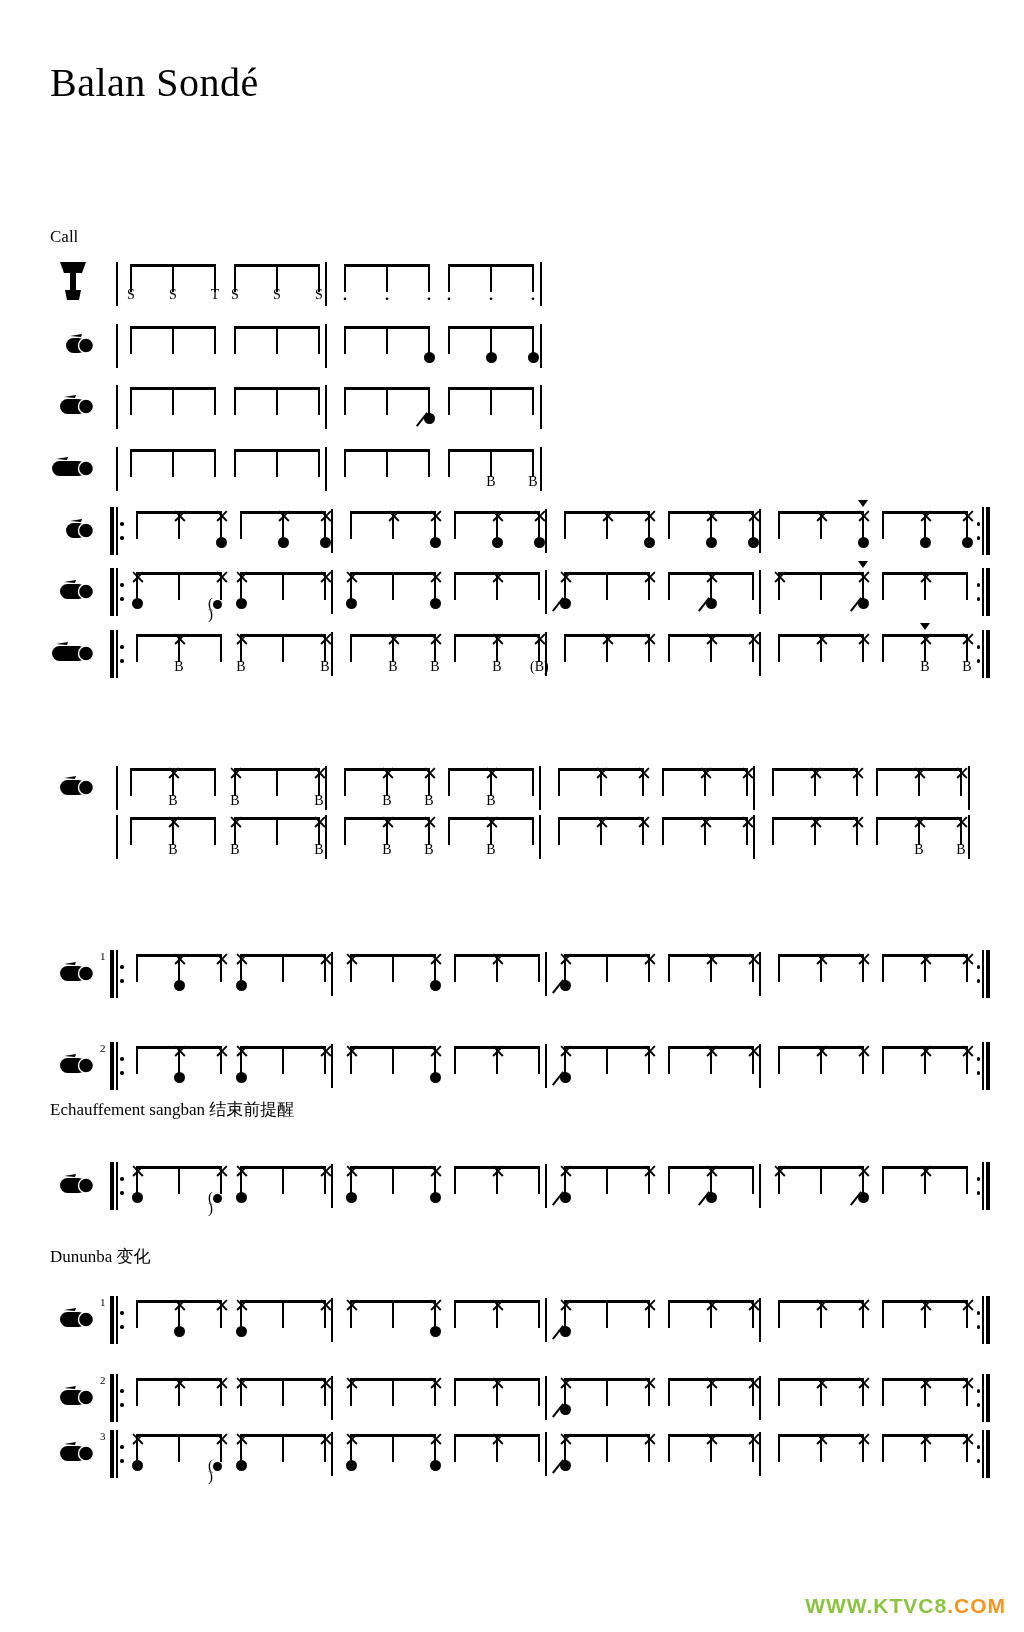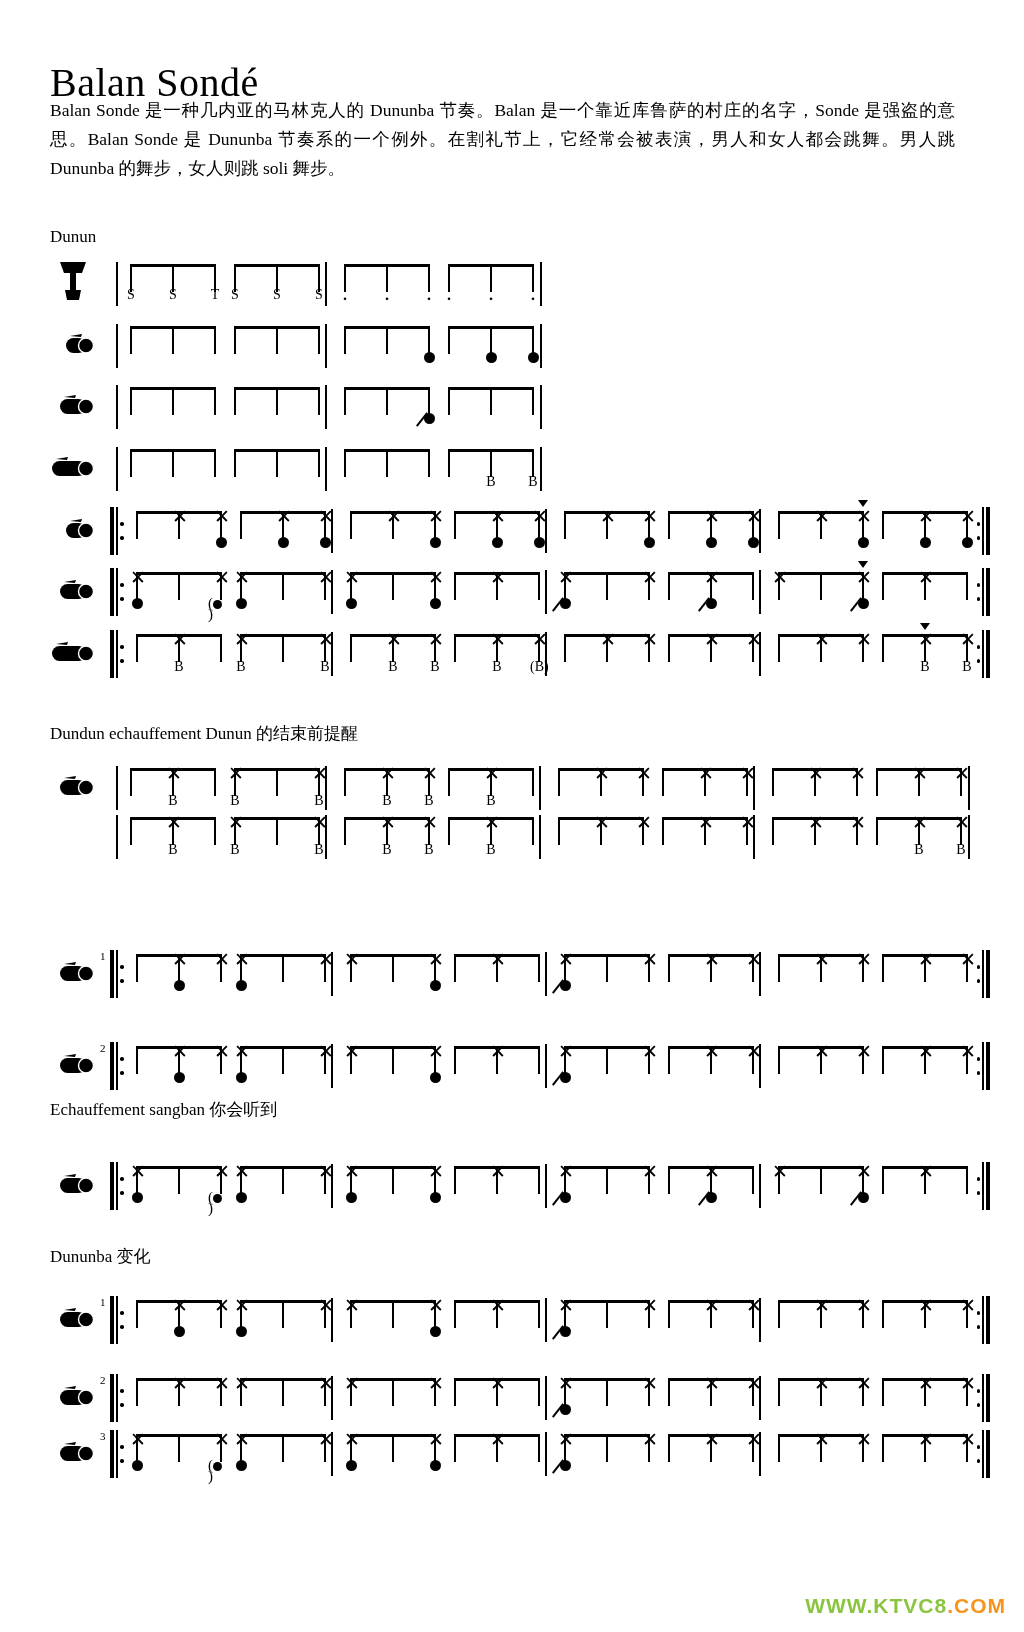--- a/index.html
+++ b/index.html
@@ -75,23 +75,22 @@
   }
   .wm-a{color:#8bc53f;}.wm-b{color:#f7941e;}
 </style>
 </head>
 <body>
 
 <div class="page">
 
   <h1 class="title">Balan Sondé</h1>
 
-  <div class="para" style="top:96px">Balan Sonde 是一种几内亚的马林克人的 Dununba 节奏。Balan 是一个靠近库鲁萨的村庄的名字，Sonde 是强盗的意思。Balan Sonde 是 Dununba 节奏系的一个例外。在割礼节上，它经常会被表演，男人和女人都会跳舞。男人跳 Dununba 的舞步，女人则跳 soli 舞步。</div>
-
-  <div class="sect-label" style="top:227px">Dunun</div>
+
+  <div class="sect-label" style="top:227px">Call</div>
 
   <div id="staves">
       <div class="staff" style="top: 258px; left: 0px;">
         <div class="drum" style="left: 56px; top: 2px;">
           <svg width="34" height="42" viewBox="0 0 34 42">
             <path d="M4 2 H30 L26 13 H8 Z" fill="#000"></path>
             <rect x="14" y="12" width="6" height="18" fill="#000"></rect>
             <path d="M9 30 H25 L23 40 H11 Z" fill="#000"></path>
           </svg>
         </div>
@@ -1283,23 +1282,22 @@
         </div>
         <div class="repeat-close" style="left: 976px;">
           <span class="d1"></span>
           <span class="d2"></span>
           <span class="n"></span>
           <span class="t"></span>
         </div>
       </div>
     </div>
 
-  <div class="sect-label" style="top:722px">Dundun echauffement Dunun 的结束前提醒</div>
-
-
-  <div class="sect-label" style="top:1098px">Echauffement sangban 你会听到</div>
+
+
+  <div class="sect-label" style="top:1098px">Echauffement sangban 结束前提醒</div>
 
   <div class="sect-label" style="top:1245px">Dununba 变化</div>
 
   <div class="watermark">
     <span class="wm-a">WWW.KTVC8</span><span class="wm-b">.COM</span>
   </div>
 </div>
 
 </body></html>

